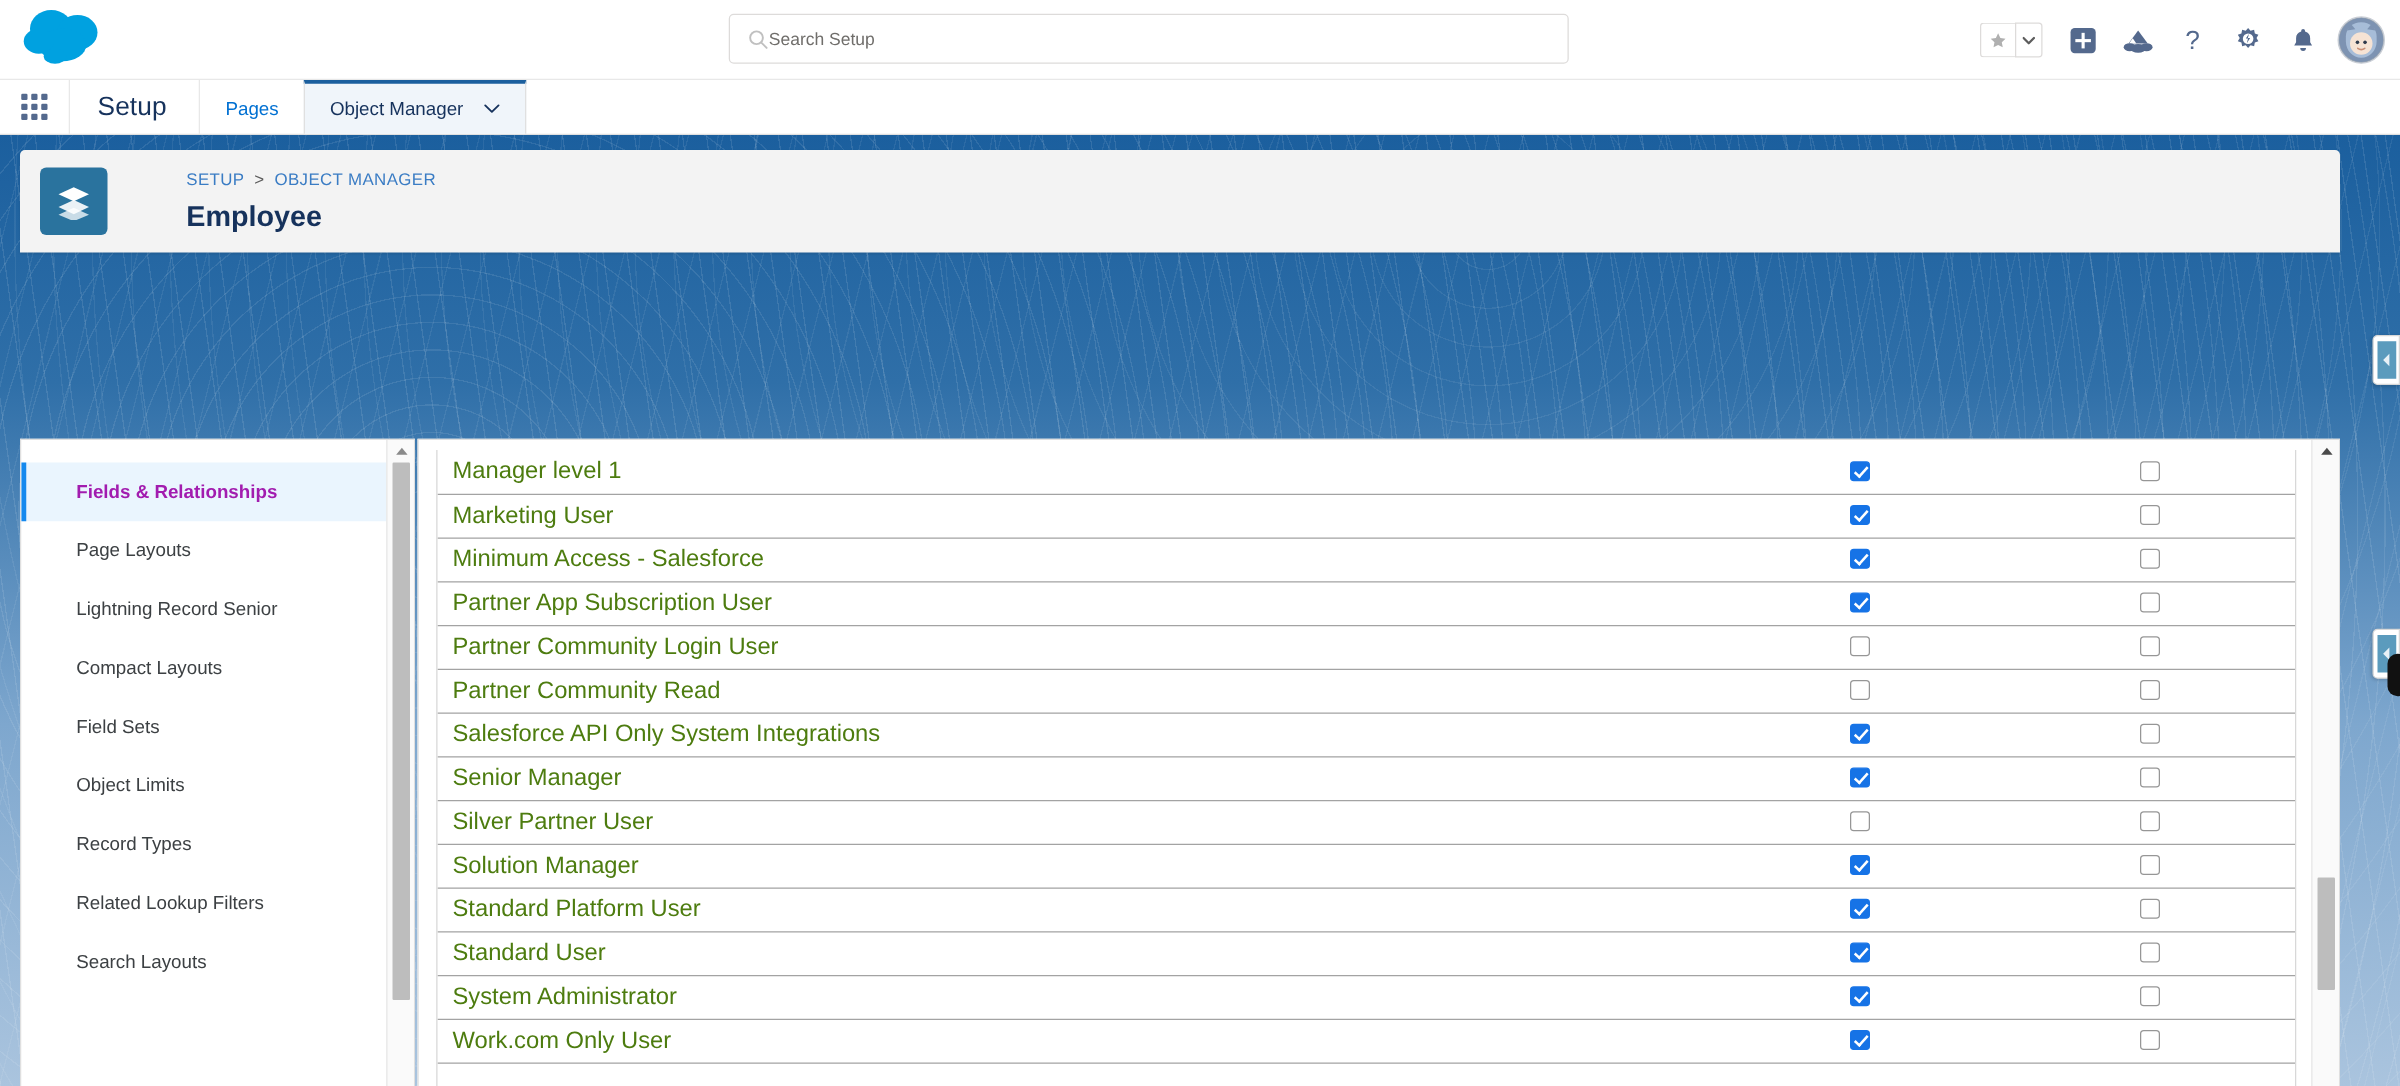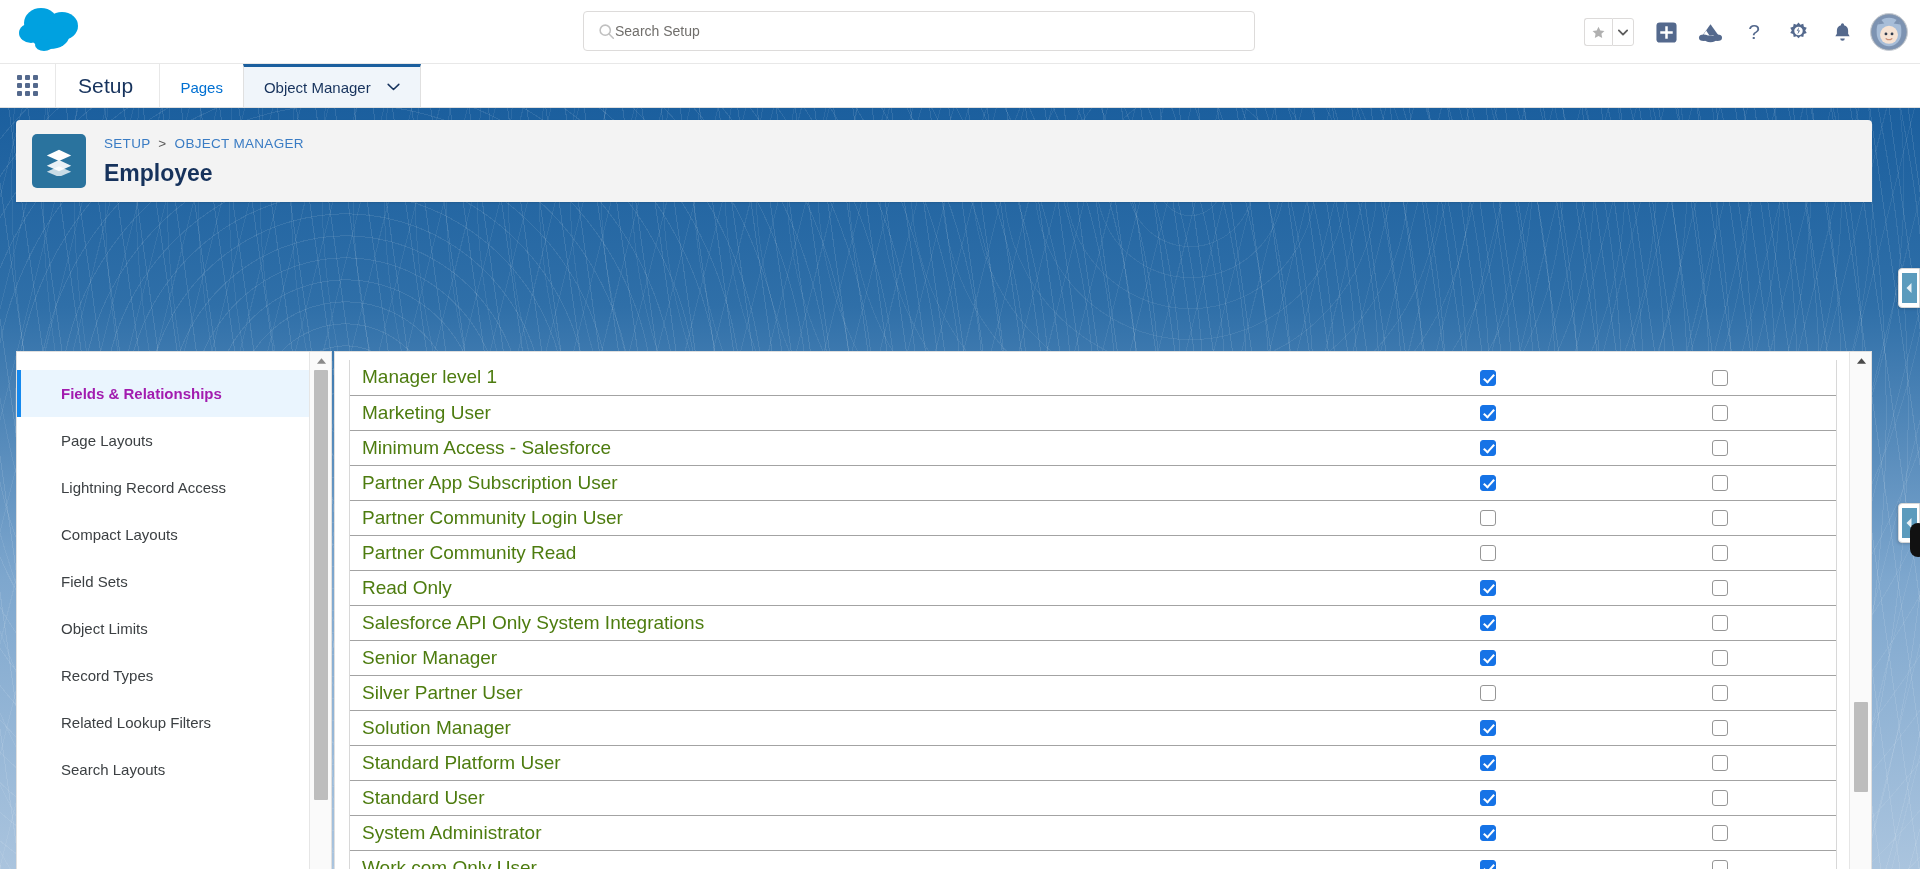--- a/index.html
+++ b/index.html
@@ -133,20 +133,21 @@
 
   
   .record-header {
     position: absolute; top: 12px; left: 16px;
     width: 1856px; height: 82px;
     background: #f3f3f3;
     border-radius: 4px 4px 0 0;
     box-shadow: 0 1px 2px rgba(0,0,0,.10);
     display: flex; align-items: center;
     padding-left: 16px;
+    gap: 45px;
   }
   .obj-icon {
     width: 54px; height: 54px; border-radius: 5px;
     background: #2a739e;
     display: flex; align-items: center; justify-content: center;
     flex: 0 0 auto;
   }
   .hdr-text { margin-left: 18px; }
   .breadcrumb {
     font-size: 13.5px; color: #3a7cc4; letter-spacing: .3px;
@@ -430,21 +431,21 @@
 
   <div class="sidebar-card">
     <div class="sidebar-list">
         <div class="side-item active">
           <span>Fields &amp; Relationships</span>
         </div>
         <div class="side-item">
           <span>Page Layouts</span>
         </div>
         <div class="side-item">
-          <span>Lightning Record Access</span>
+          <span>Lightning Record Senior</span>
         </div>
         <div class="side-item">
           <span>Compact Layouts</span>
         </div>
         <div class="side-item">
           <span>Field Sets</span>
         </div>
         <div class="side-item">
           <span>Object Limits</span>
         </div>
@@ -499,25 +500,20 @@
                 <td class="cell-name">Partner Community Login User</td>
                 <td class="cell-cb"><span class="cb"></span></td>
                 <td class="cell-cb2"><span class="cb"></span></td>
               </tr>
               <tr>
                 <td class="cell-name">Partner Community Read</td>
                 <td class="cell-cb"><span class="cb"></span></td>
                 <td class="cell-cb2"><span class="cb"></span></td>
               </tr>
               <tr>
-                <td class="cell-name">Read Only</td>
-                <td class="cell-cb"><span class="cb checked"></span></td>
-                <td class="cell-cb2"><span class="cb"></span></td>
-              </tr>
-              <tr>
                 <td class="cell-name">Salesforce API Only System Integrations</td>
                 <td class="cell-cb"><span class="cb checked"></span></td>
                 <td class="cell-cb2"><span class="cb"></span></td>
               </tr>
               <tr>
                 <td class="cell-name">Senior Manager</td>
                 <td class="cell-cb"><span class="cb checked"></span></td>
                 <td class="cell-cb2"><span class="cb"></span></td>
               </tr>
               <tr>

